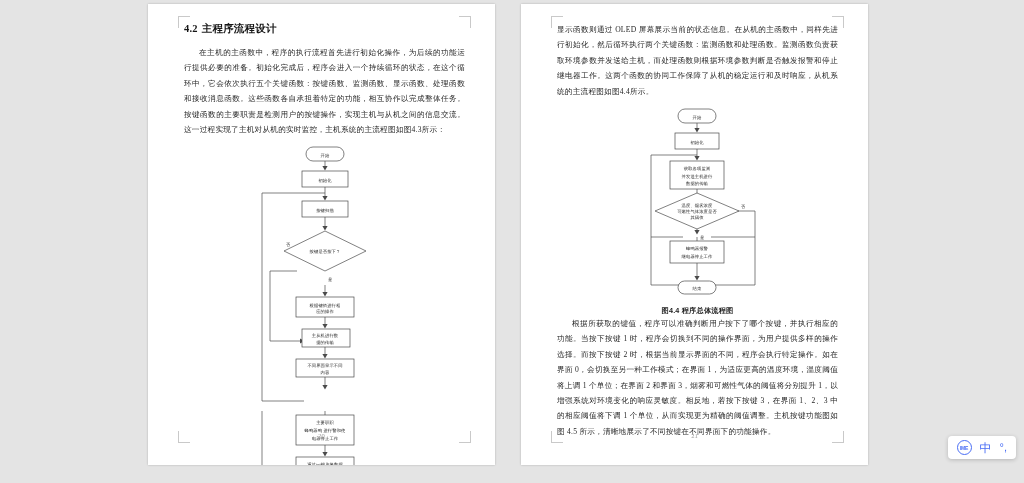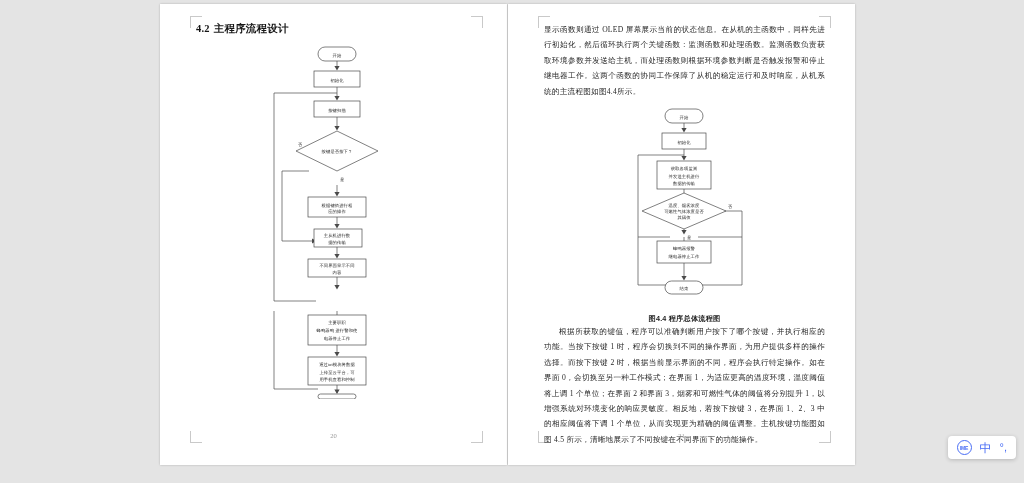--- a/index.html
+++ b/index.html
@@ -23,22 +23,22 @@
   
   .page {
     position: absolute;
     top: 4px;
     width: 347px;
     height: 461px;
     background: #ffffff;
     box-shadow: 0 0 2px rgba(0,0,0,0.22);
     overflow: hidden;
   }
-  .page.left  { left: 160px; }
-  .page.right { left: 508px; }
+  .page.left  { left: 148px; }
+  .page.right { left: 521px; }
 
   .page-inner {
     position: absolute;
     left: 36px;
     right: 30px;
     top: 18px;
     bottom: 14px;
   }
 
   
@@ -76,21 +76,21 @@
     letter-spacing: 0.25px;
   }
   p.body.cont { text-indent: 0; }
 
   .fig-caption {
     font-family: "Liberation Sans", "DejaVu Sans", sans-serif;
     font-size: 7.2px;
     font-weight: bold;
     color: #1b1b1b;
     text-align: center;
-    margin-top: 15px;
+    margin-top: 7px;
     letter-spacing: 0.2px;
   }
 
   .page-num {
     position: absolute;
     bottom: 26px;
     left: 0;
     right: 0;
     text-align: center;
     font-size: 6.6px;
@@ -173,20 +173,21 @@
     <span class="crop tl"></span>
     <span class="crop tr"></span>
     <span class="crop bl"></span>
     <span class="crop br"></span>
 
     <div class="page-inner">
       <h2 class="sec-head">
         <span class="num">4.2</span><span>主程序流程设计</span>
       </h2>
 
+      <p class="body">在主机的主函数中，程序的执行流程首先进行初始化操作，为后续的功能运行提供必要的准备。初始化完成后，程序会进入一个持续循环的状态，在这个循环中，它会依次执行五个关键函数：按键函数、监测函数、显示函数、处理函数和接收消息函数。这些函数各自承担着特定的功能，相互协作以完成整体任务。按键函数的主要职责是检测用户的按键操作，实现主机与从机之间的信息交流。这一过程实现了主机对从机的实时监控，主机系统的主流程图如图4.3所示：</p>
 
       <div class="flow" style="width:150px;">
         <svg width="150" height="268" viewBox="0 0 150 268">
 
           <g class="fline">
             <path d="M75,16 L75,24"></path>
             <path d="M75,42 L75,54"></path>
             <path d="M75,72 L75,84"></path>
             <path d="M75,102 L75,112"></path>
             <path d="M75,140 L75,150"></path>

